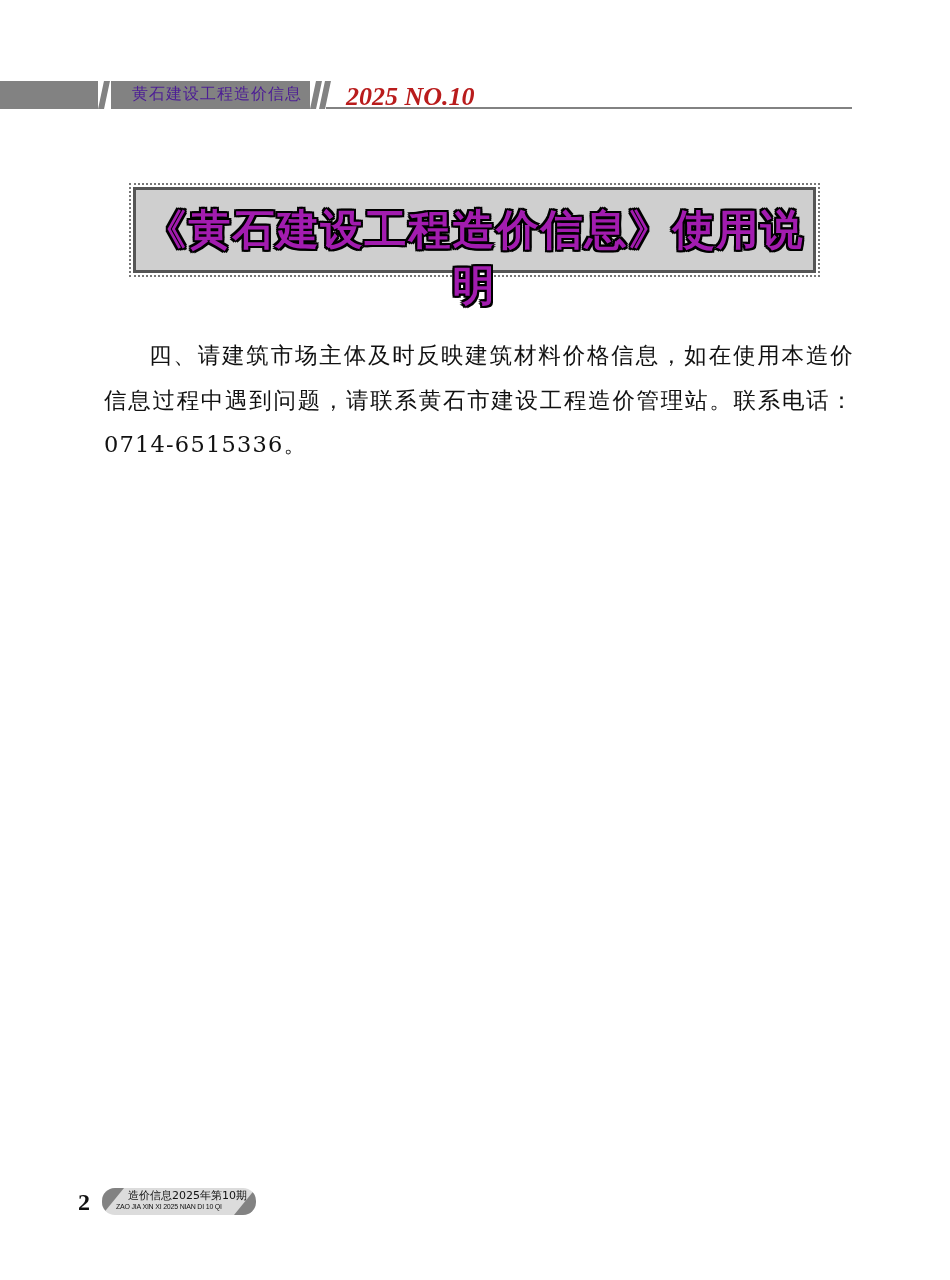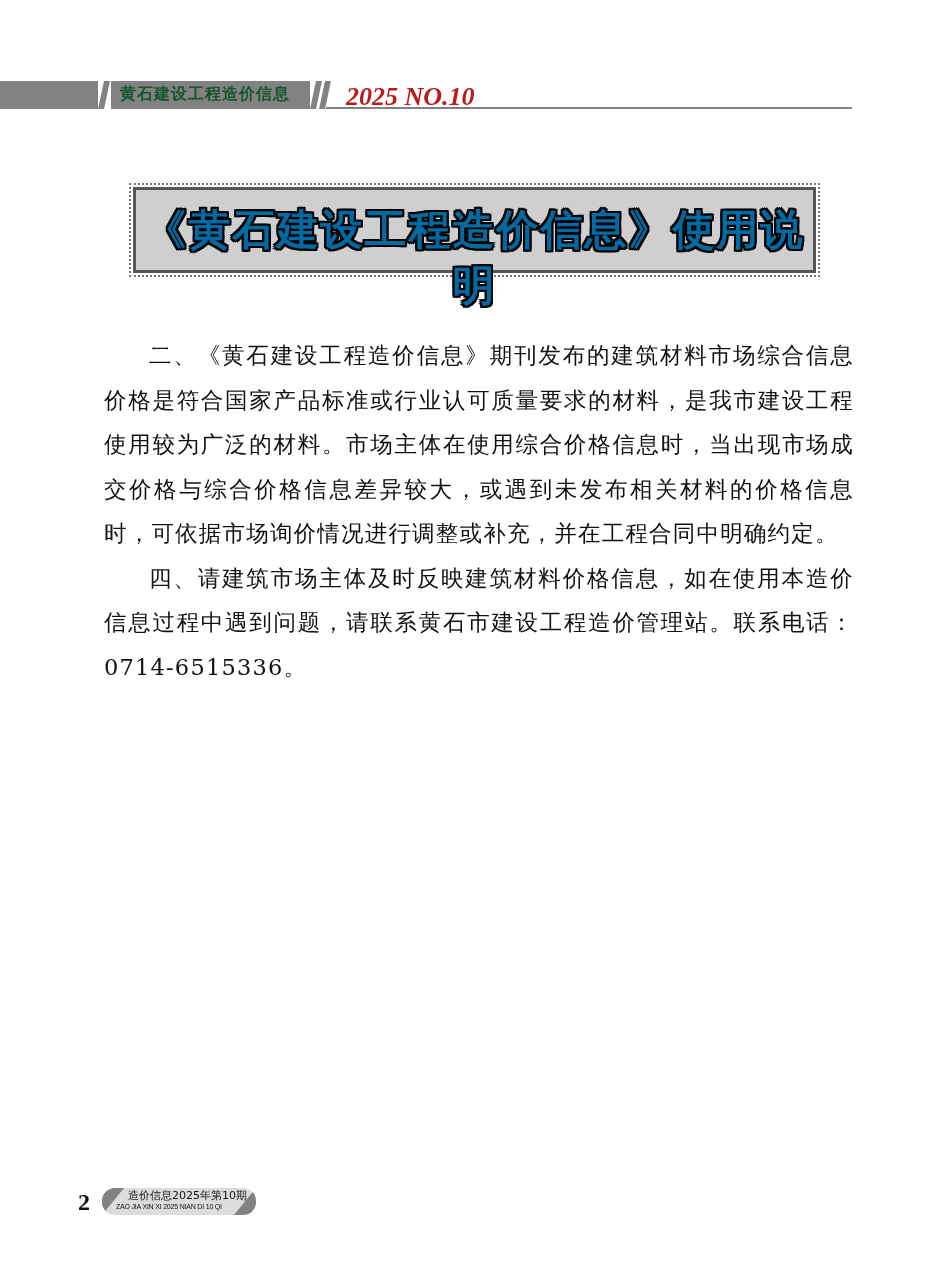--- a/index.html
+++ b/index.html
@@ -5,26 +5,26 @@
   html, body { margin: 0; padding: 0; background: #ffffff; }
   body { width: 950px; height: 1280px; position: relative; overflow: hidden; font-family: "DejaVu Serif", "Liberation Serif", serif; color: #111; }
 
   
   .hdr { position: absolute; left: 0; top: 81px; height: 28px; width: 852px; }
   .hdr-block { position: absolute; top: 0; height: 28px; background: #828282; }
   .hdr-a { left: 0; width: 98px; }
   .hdr-b { left: 111px; width: 199px; }
   .hdr-stripe { position: absolute; top: 0; height: 28px; width: 6px; background: #828282; transform: skewX(-12deg); }
   .hdr-line { position: absolute; left: 326px; top: 26px; width: 526px; height: 2px; background: #828282; }
-  .hdr-title { position: absolute; left: 120px; top: 3px; color: #14532d; font-family: "DejaVu Serif", serif; font-size: 16px; font-weight: bold; letter-spacing: 1px; }
+  .hdr-title { position: absolute; left: 132px; top: 3px; color: #4c1d95; font-family: "DejaVu Serif", serif; font-size: 16px; font-weight: normal; letter-spacing: 1px; }
   .hdr-issue { position: absolute; left: 346px; top: 1px; color: #b91c1c; font-family: "Liberation Serif", serif; font-style: italic; font-weight: bold; font-size: 26px; }
 
   
   .banner { position: absolute; left: 133px; top: 187px; width: 683px; height: 86px; background: #cfcfcf; box-sizing: border-box; border: 3px solid #555; outline: 2px dotted #777; outline-offset: 2px; }
-  .banner-title { position: absolute; left: 0; right: 0; top: 12px; text-align: center; font-family: "DejaVu Serif", serif; font-weight: bold; font-size: 42px; color: #0369a1; letter-spacing: 2px;
+  .banner-title { position: absolute; left: 0; right: 0; top: 12px; text-align: center; font-family: "DejaVu Serif", serif; font-weight: bold; font-size: 42px; color: #a21caf; letter-spacing: 2px;
     text-shadow: -2px -2px 0 #000, 2px -2px 0 #000, -2px 2px 0 #000, 2px 2px 0 #000, 0 -2px 0 #000, 0 2px 0 #000, -2px 0 0 #000, 2px 0 0 #000; }
 
   
   .content { position: absolute; left: 104px; top: 333px; width: 750px; }
   .para { font-family: "DejaVu Serif", "Liberation Serif", serif; font-size: 22.5px; line-height: 44.5px; text-indent: 2em; text-align: justify; margin: 0; letter-spacing: 1.2px; }
   .para + .para { margin-top: 0; }
 
   
   .pg-num { position: absolute; left: 78px; top: 1189px; font-family: "Liberation Serif", serif; font-weight: bold; font-size: 24px; color: #111; }
   .ft-badge { position: absolute; left: 102px; top: 1188px; width: 154px; height: 27px; background: #dcdcdc; overflow: hidden; border-radius: 13px; }
@@ -45,21 +45,20 @@
   <div class="hdr-line"></div>
   <span class="hdr-title">黄石建设工程造价信息</span>
   <span class="hdr-issue">2025 NO.10</span>
 </div>
 
 <div class="banner">
   <div class="banner-title">《黄石建设工程造价信息》使用说明</div>
 </div>
 
 <div class="content">
-  <p class="para">二、《黄石建设工程造价信息》期刊发布的建筑材料市场综合信息价格是符合国家产品标准或行业认可质量要求的材料，是我市建设工程使用较为广泛的材料。市场主体在使用综合价格信息时，当出现市场成交价格与综合价格信息差异较大，或遇到未发布相关材料的价格信息时，可依据市场询价情况进行调整或补充，并在工程合同中明确约定。</p>
   <p class="para">四、请建筑市场主体及时反映建筑材料价格信息，如在使用本造价信息过程中遇到问题，请联系黄石市建设工程造价管理站。联系电话：0714-6515336。</p>
 </div>
 
 <div class="pg-num">2</div>
 <div class="ft-badge">
   <div class="ft-tri-l"></div>
   <div class="ft-tri-r"></div>
   <span class="ft-cn">造价信息2025年第10期</span>
   <span class="ft-py">ZAO JIA XIN XI 2025 NIAN DI 10 QI</span>
 </div>

